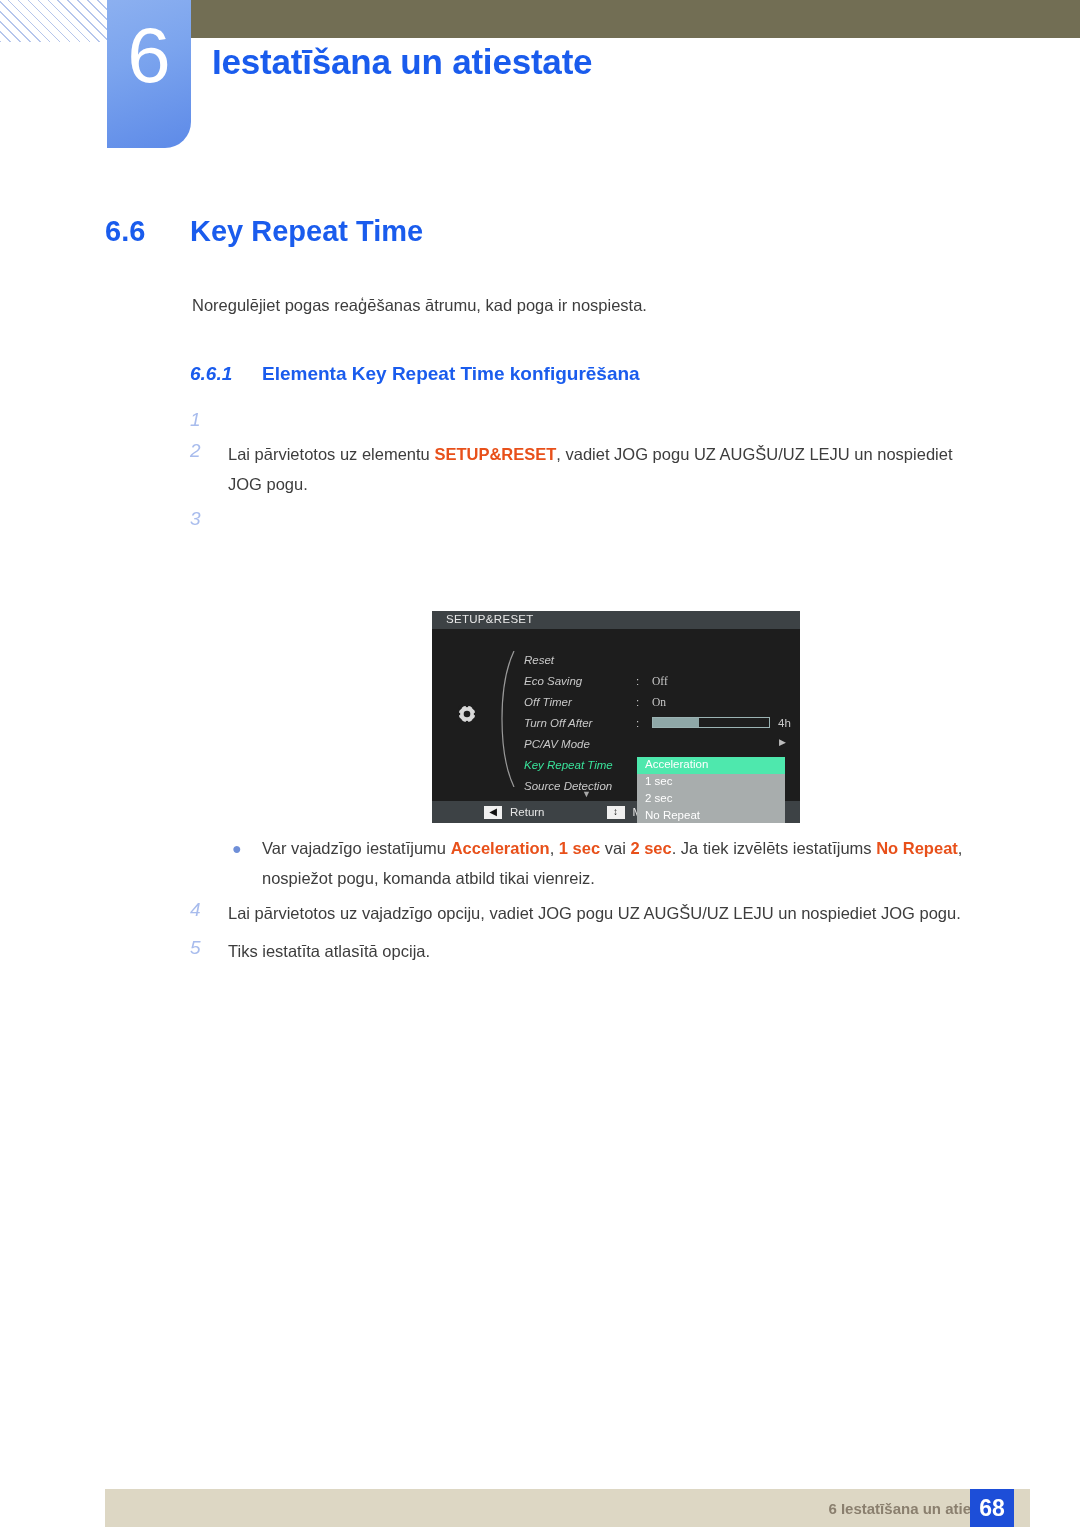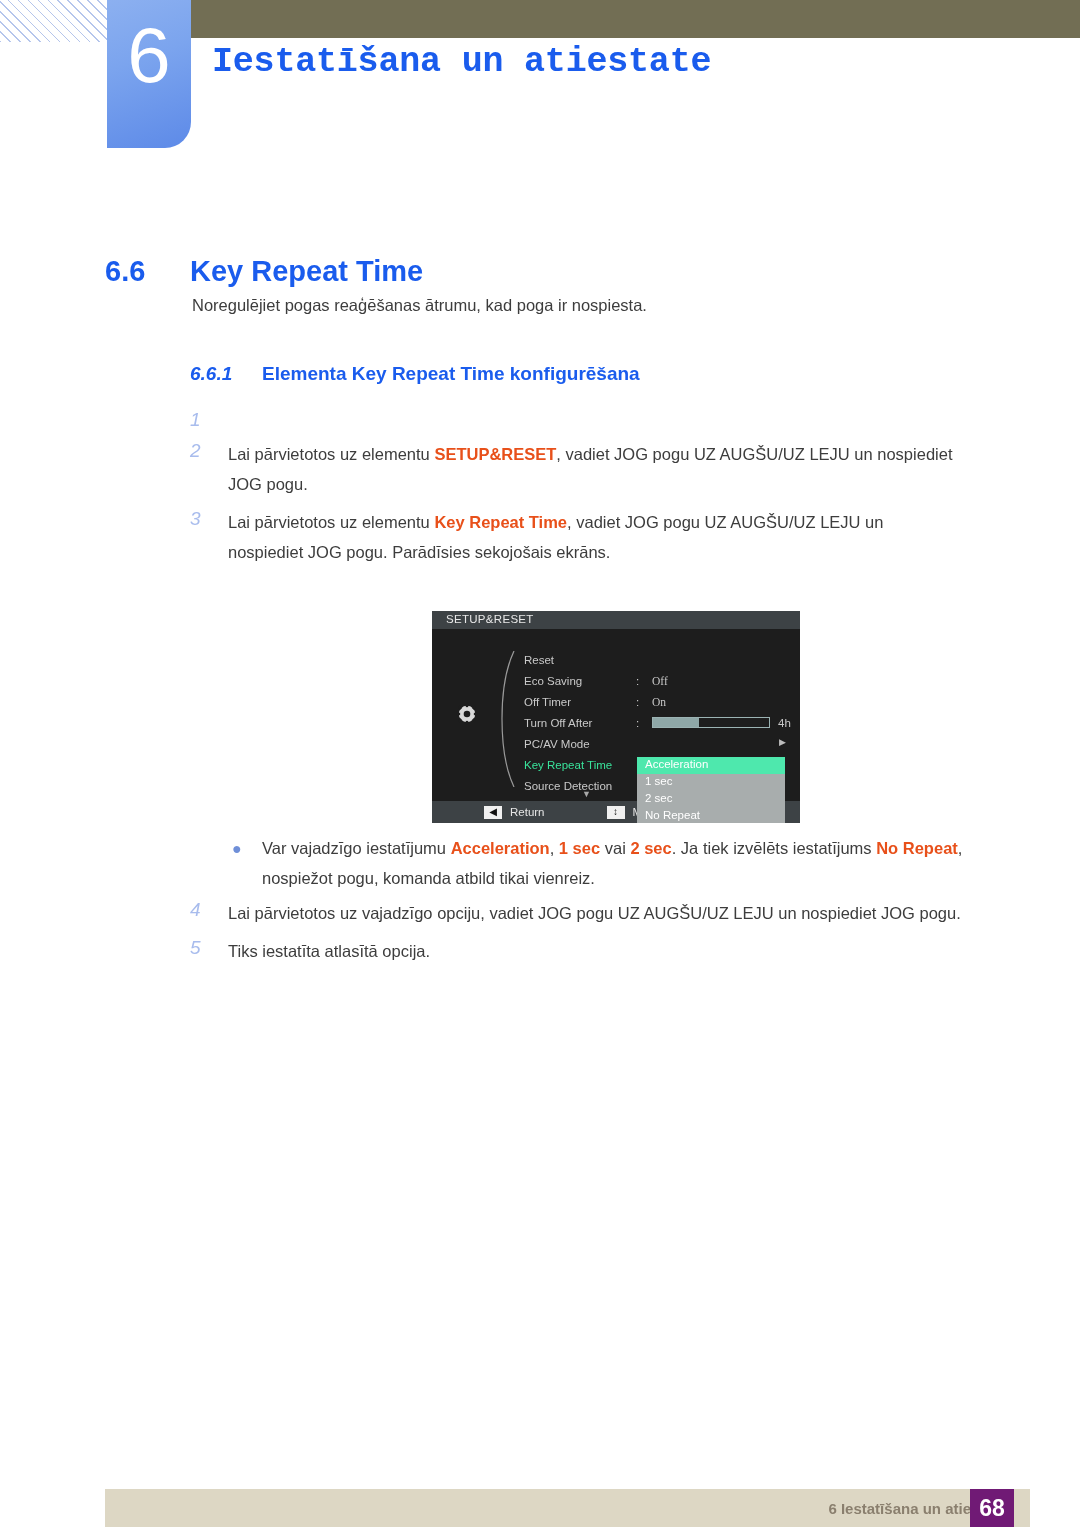--- a/index.html
+++ b/index.html
@@ -32,30 +32,29 @@
     font-size:78px; font-weight:400;
     display:flex; align-items:flex-start; justify-content:center;
     padding-top:16px;
     line-height:1;
   }
   .chap-title {
     position:absolute; left:212px; top:42px;
     font-size:35px; font-weight:bold; color:#1a5ced;
     letter-spacing:-0.2px;
     white-space:nowrap;
-    font-family:Liberation Mono, monospace;
   }
 
   
   .sec-h1 {
     position:absolute; left:105px; top:215px;
     font-size:29px; font-weight:bold; color:#1a5ced;
     display:flex; align-items:baseline;
   }
-  .sec-h1 .num { width:85px; display:inline-block;margin-top:40px; }
+  .sec-h1 .num { width:85px; display:inline-block; }
 
   .intro {
     position:absolute; left:192px; top:296px;
     font-size:16.5px; color:#3d3d3d;
     white-space:nowrap;
   }
 
   .sec-h2 {
     position:absolute; left:190px; top:363px;
     font-size:19px; font-weight:bold; color:#1a5ced;
@@ -111,21 +110,21 @@
   }
   .osd-body { position:relative; height:172px; }
   .gear {
     position:absolute; left:24px; top:74px; width:22px; height:22px;
   }
   .curve {
     position:absolute; left:60px; top:22px; width:26px; height:136px;
   }
   .osd-list { position:absolute; left:92px; top:20px; width:276px; }
   .osd-row { height:21px; display:flex; align-items:center; }
-  .osd-row .lbl { width:112px; color:#c9c9c9; }
+  .osd-row .lbl { width:112px; color:#c9c9c9;font-style:italic; }
   .osd-row .sep { width:16px; color:#c9c9c9; }
   .osd-row .val { color:#c9c9c9;font-family:Liberation Serif, serif; }
   .osd-row.active .lbl { color:#39e39b; }
   .dnarrow {
     position:absolute; left:150px; top:160px; color:#a8a8a8; font-size:9px;
   }
   .rarrow { position:absolute; right:14px; top:108px; color:#bdbdbd; font-size:9px; }
 
   .slider {
     width:118px; height:11px; border:1px solid #9bb3b3;
@@ -162,21 +161,21 @@
     position:absolute; left:105px; top:1489px;
     width:925px; height:38px; background:#ddd7c4;
   }
   .footer-text {
     position:absolute; right:74px; top:1500px;
     font-size:15px; font-weight:bold; color:#8a7f6e;
     white-space:nowrap;
   }
   .footer-page {
     position:absolute; left:970px; top:1489px;
-    width:44px; height:38px; background:#701a75;
+    width:44px; height:38px; background:#1d4ed8;
     color:#ffffff; font-size:23px; font-weight:bold;
     display:flex; align-items:center; justify-content:center;
   }
 </style>
 </head>
 <body>
 
 <div class="hatch"></div>
 <div class="olive-bar"></div>
 <div class="chap-badge">
@@ -205,24 +204,20 @@
   <div class="step" style="margin-top:4px;">
     <div class="idx">2</div>
     <div class="body">
       <span>Lai pārvietotos uz elementu </span><span class="hl">SETUP&amp;RESET</span><span>, vadiet JOG pogu UZ AUGŠU/UZ LEJU un nospiediet</span><br>
       <span>JOG pogu.</span>
     </div>
   </div>
 
   <div class="step" style="margin-top:4px;">
     <div class="idx">3</div>
-    <div class="body">
-      <span>Lai pārvietotos uz elementu </span><span class="hl">Key Repeat Time</span><span>, vadiet JOG pogu UZ AUGŠU/UZ LEJU un</span><br>
-      <span>nospiediet JOG pogu. Parādīsies sekojošais ekrāns.</span>
-    </div>
   </div>
 
 </div>
 
 <div class="osd">
 
   <div class="osd-title">SETUP&amp;RESET</div>
 
   <div class="osd-body">
 

